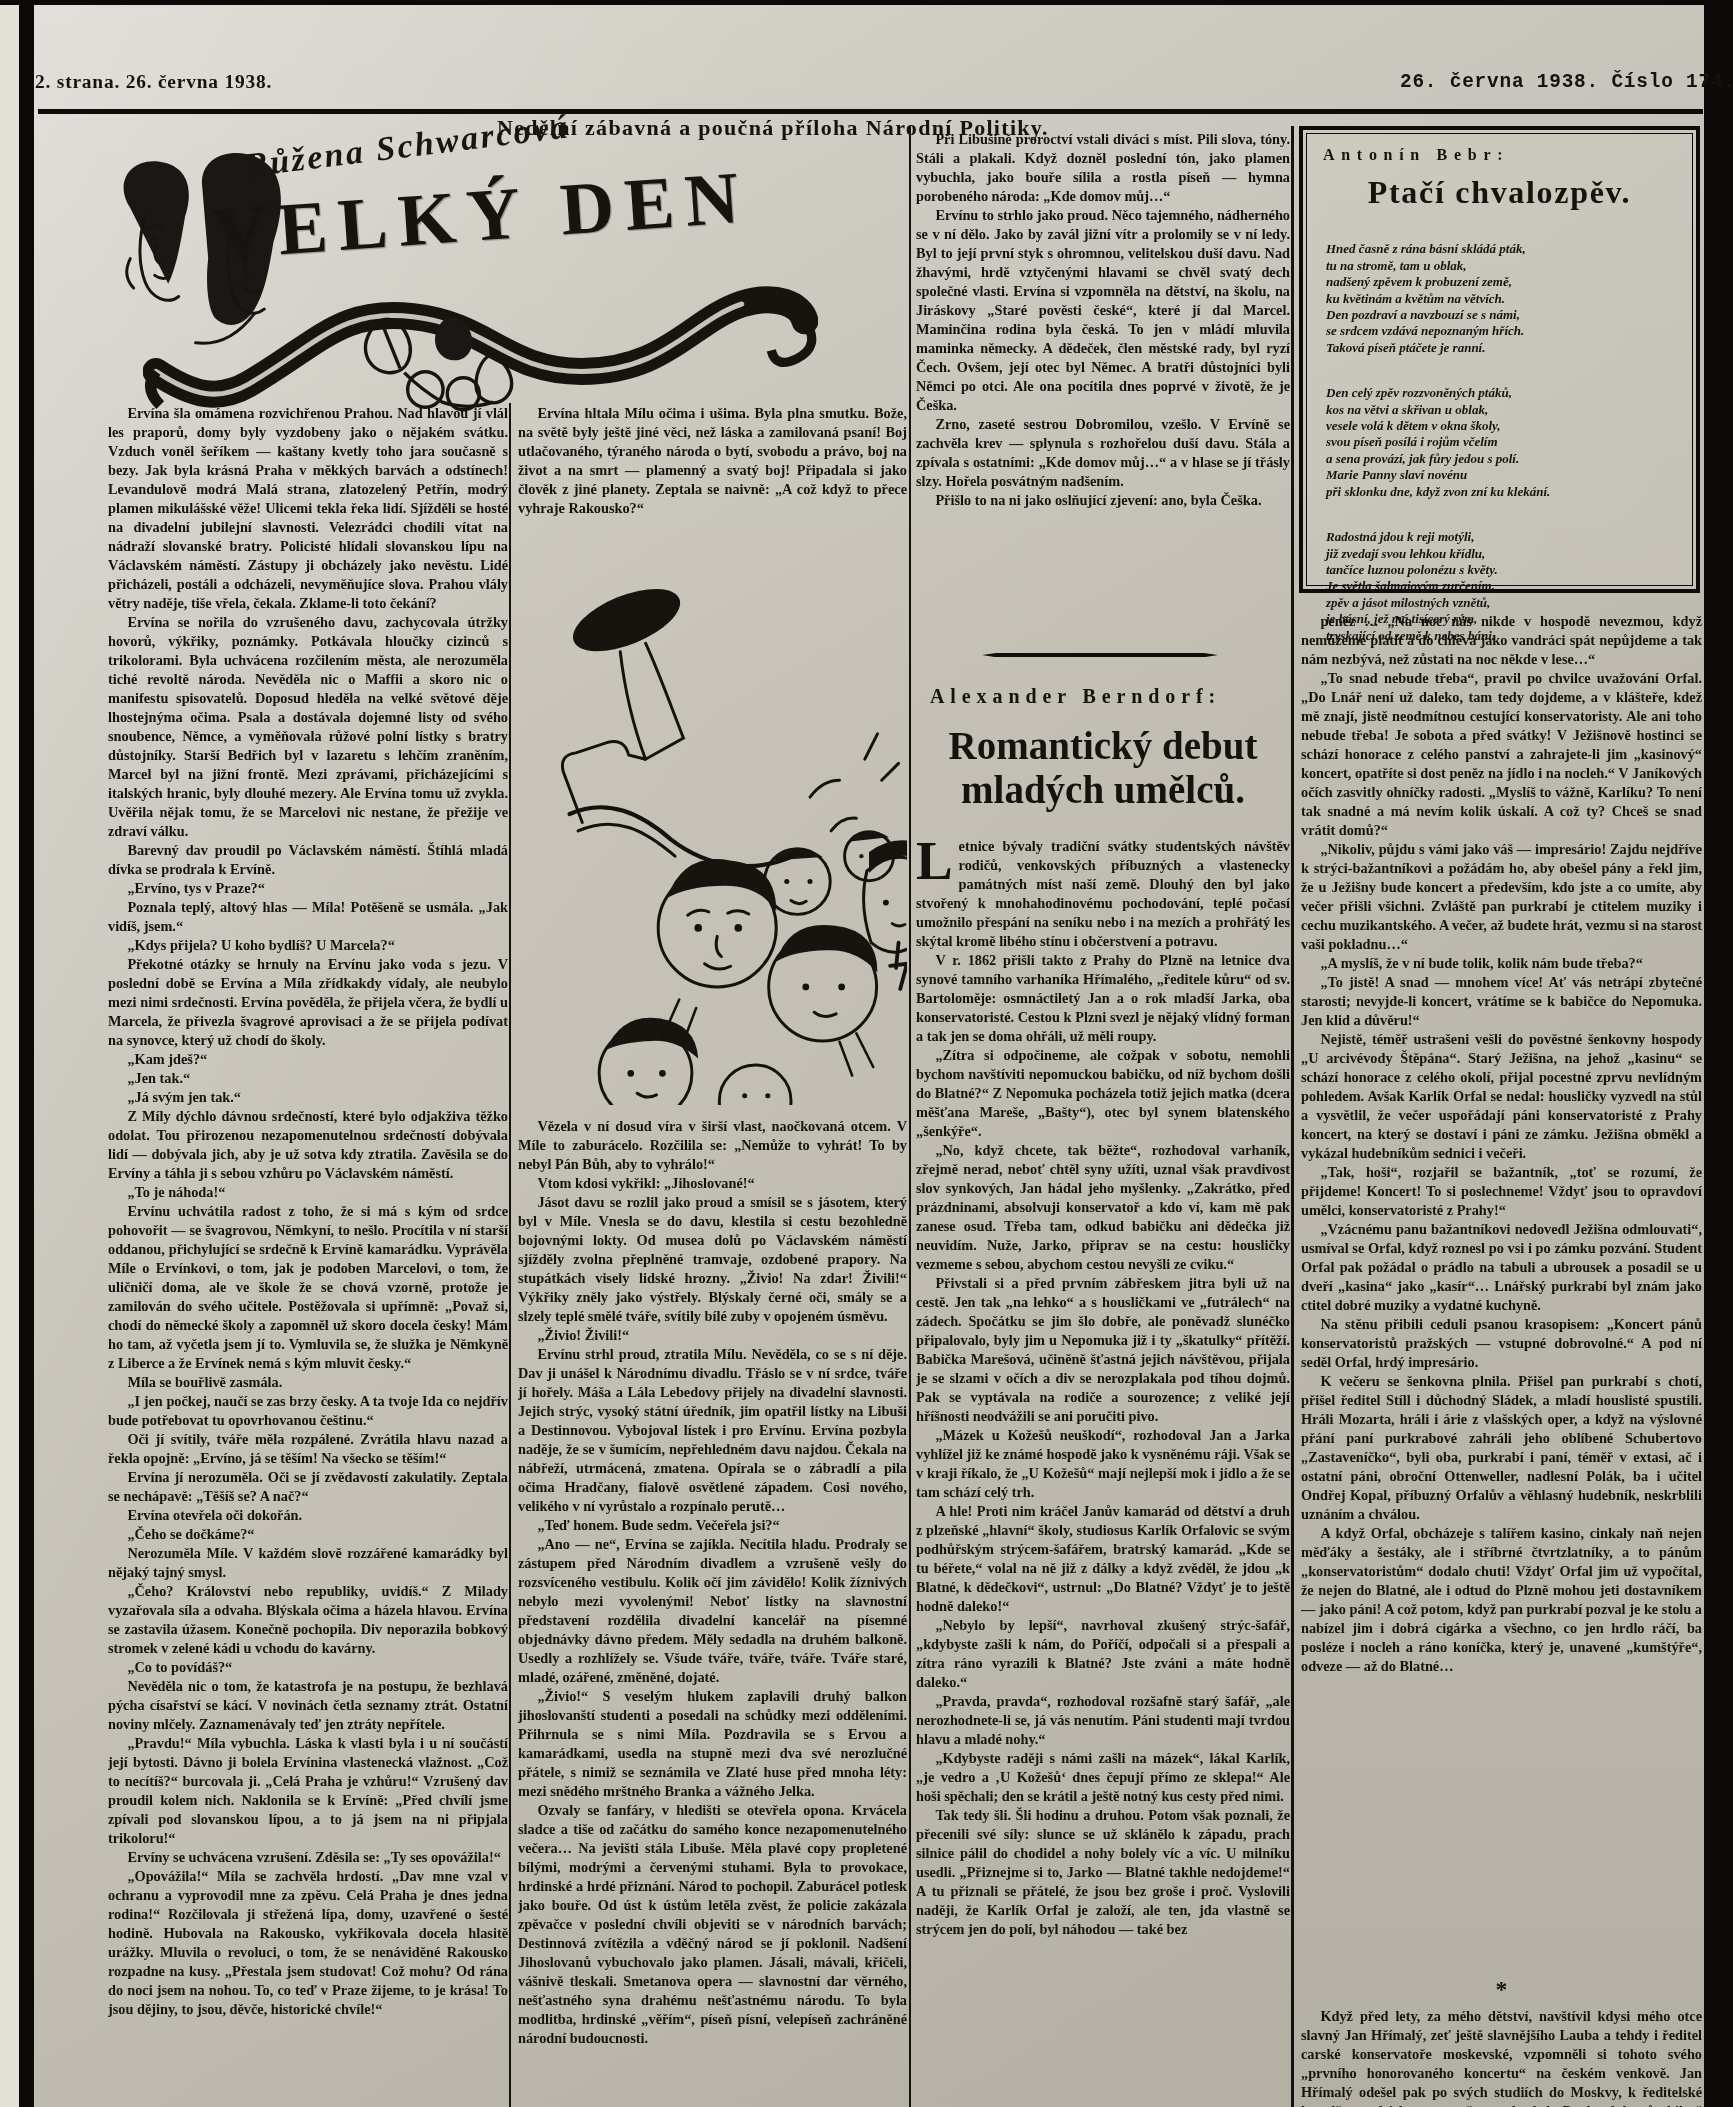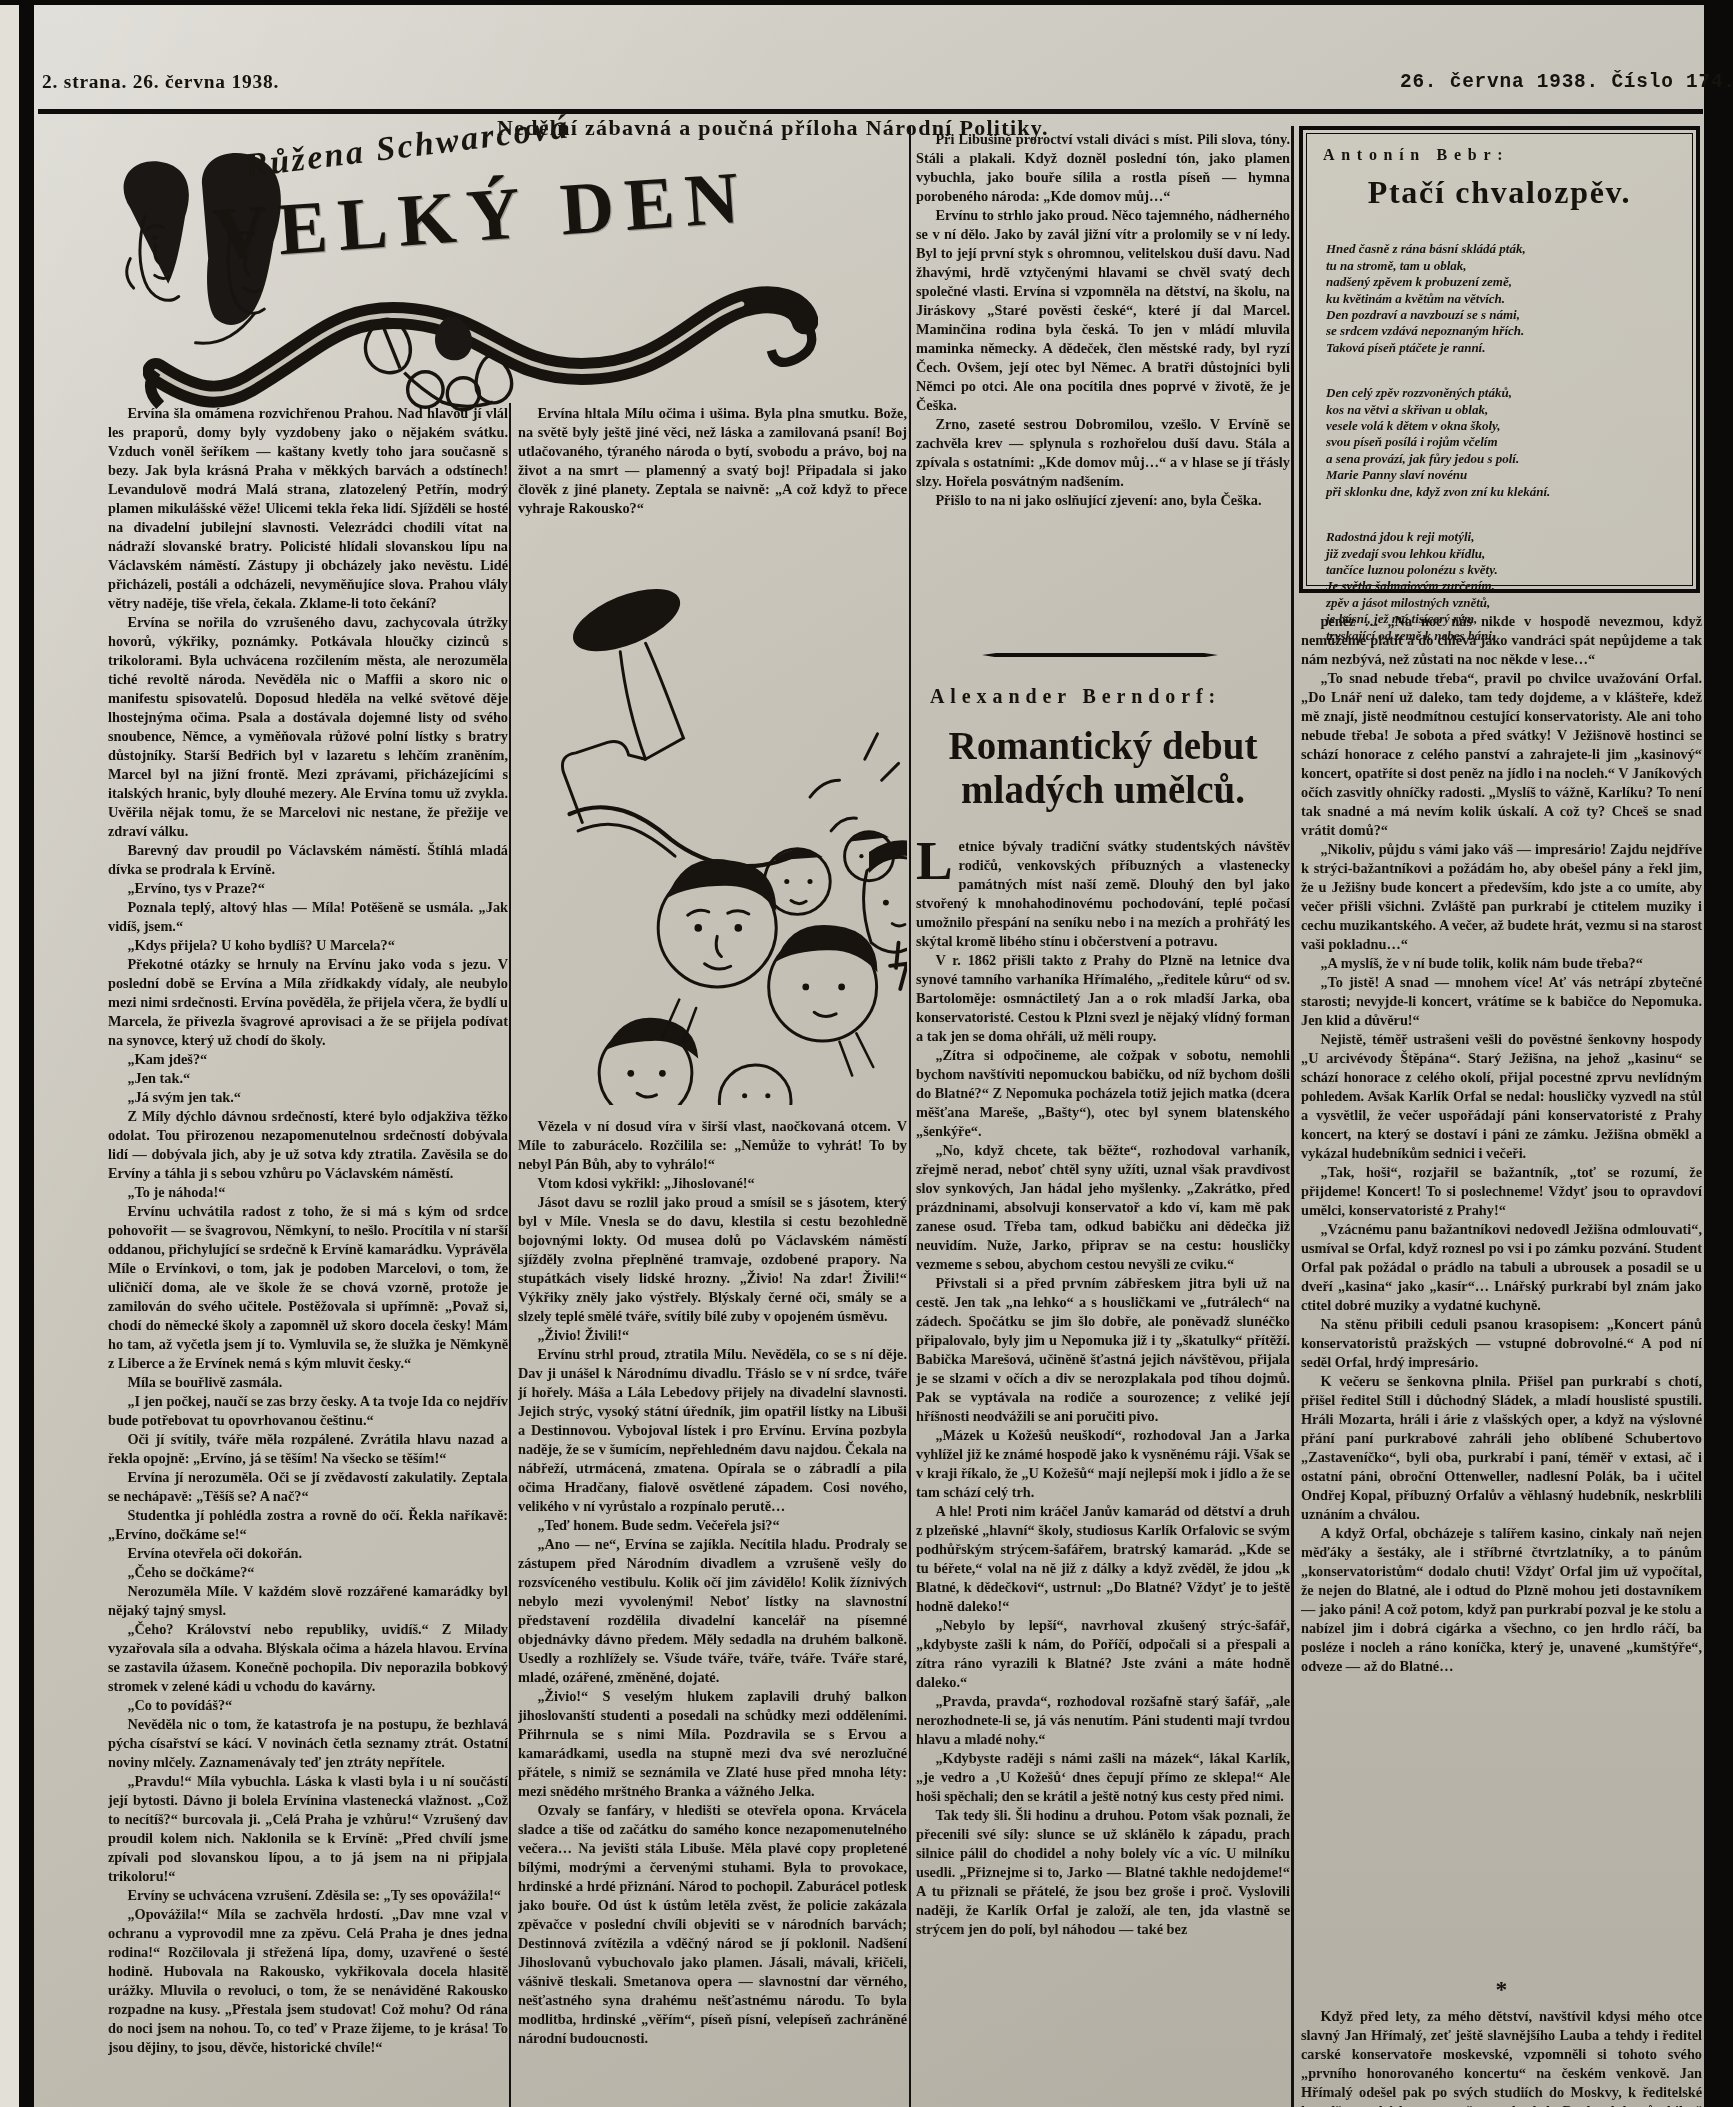--- a/index.html
+++ b/index.html
@@ -13,21 +13,21 @@
   .black-left{position:absolute;left:19.4px;top:0;width:14.3px;height:2416px;background:#0b0a09;}
   .black-right{position:absolute;left:1704px;top:0;width:29.5px;height:2416px;background:#0b0a09;}
   .paper{
     position:absolute;left:34px;top:5px;width:1670px;height:2361px;
     background:
       linear-gradient(115deg, rgba(255,255,255,.35), rgba(0,0,0,0) 28%, rgba(90,85,75,.12) 75%),
       linear-gradient(180deg, #d2cfc6 0%, #c9c5bb 30%, #c6c2b7 70%, #beb9ad 100%);
   }
   
   .hdr{position:absolute;top:71px;font-weight:bold;white-space:nowrap;}
-  .hdr-left{left:42px;font-size:19.4px;letter-spacing:0.8px;}
+  .hdr-left{left:35px;font-size:19.4px;letter-spacing:0.8px;}
   .hdr-center{left:497px;font-size:22px;letter-spacing:1.3px;margin-top:44px;}
   .hdr-right{left:1400px;font-size:19.4px;letter-spacing:0.8px;font-family:Liberation Mono, monospace;}
   .hdr-rule{position:absolute;left:38px;top:109px;width:1665px;height:4.6px;background:#0e0c0a;}
   
   .vrule{position:absolute;background:#141210;}
   
   .mast{position:absolute;left:105px;top:119px;width:713px;height:283px;}
   .mast-script{
     position:absolute;left:139px;top:7.6px;font-size:34px;font-style:italic;font-weight:bold;
     transform:rotate(-7deg);letter-spacing:2.5px;white-space:nowrap;color:#191611;
@@ -136,21 +136,20 @@
     <p>„Kam jdeš?“</p>
     <p>„Jen tak.“</p>
     <p>„Já svým jen tak.“</p>
     <p>Z Míly dýchlo dávnou srdečností, které bylo odjakživa těžko odolat. Tou přirozenou nezapomenutelnou srdečností dobývala lidí — dobývala jich, aby je už sotva kdy ztratila. Zavěsila se do Ervíny a táhla ji s sebou vzhůru po Václavském náměstí.</p>
     <p>„To je náhoda!“</p>
     <p>Ervínu uchvátila radost z toho, že si má s kým od srdce pohovořit — se švagrovou, Němkyní, to nešlo. Procítila v ní starší oddanou, přichylující se srdečně k Ervíně kamarádku. Vyprávěla Míle o Ervínkovi, o tom, jak je podoben Marcelovi, o tom, že uličničí doma, ale ve škole že se chová vzorně, protože je zamilován do svého učitele. Postěžovala si upřímně: „Považ si, chodí do německé školy a zapomněl už skoro docela česky! Mám ho tam, až vyčetla jsem jí to. Vymluvila se, že služka je Němkyně z Liberce a že Ervínek nemá s kým mluvit česky.“</p>
     <p>Míla se bouřlivě zasmála.</p>
     <p>„I jen počkej, naučí se zas brzy česky. A ta tvoje Ida co nejdřív bude potřebovat tu opovrhovanou češtinu.“</p>
     <p>Oči jí svítily, tváře měla rozpálené. Zvrátila hlavu nazad a řekla opojně: „Ervíno, já se těším! Na všecko se těším!“</p>
     <p>Ervína jí nerozuměla. Oči se jí zvědavostí zakulatily. Zeptala se nechápavě: „Těšíš se? A nač?“</p>
-    <p>Studentka jí pohlédla zostra a rovně do očí. Řekla naříkavě: „Ervíno, dočkáme se!“</p>
     <p>Ervína otevřela oči dokořán.</p>
     <p>„Čeho se dočkáme?“</p>
     <p>Nerozuměla Míle. V každém slově rozzářené kamarádky byl nějaký tajný smysl.</p>
     <p>„Čeho? Království nebo republiky, uvidíš.“ Z Milady vyzařovala síla a odvaha. Blýskala očima a házela hlavou. Ervína se zastavila úžasem. Konečně pochopila. Div neporazila bobkový stromek v zelené kádi u vchodu do kavárny.</p>
     <p>„Co to povídáš?“</p>
     <p>Nevěděla nic o tom, že katastrofa je na postupu, že bezhlavá pýcha císařství se kácí. V novinách četla seznamy ztrát. Ostatní noviny mlčely. Zaznamenávaly teď jen ztráty nepřítele.</p>
     <p>„Pravdu!“ Míla vybuchla. Láska k vlasti byla i u ní součástí její bytosti. Dávno ji bolela Ervínina vlastenecká vlažnost. „Což to necítíš?“ burcovala ji. „Celá Praha je vzhůru!“ Vzrušený dav proudil kolem nich. Naklonila se k Ervíně: „Před chvílí jsme zpívali pod slovanskou lípou, a to já jsem na ni připjala trikoloru!“</p>
     <p>Ervíny se uchvácena vzrušení. Zděsila se: „Ty ses opovážila!“</p>
     <p>„Opovážila!“ Míla se zachvěla hrdostí. „Dav mne vzal v ochranu a vyprovodil mne za zpěvu. Celá Praha je dnes jedna rodina!“ Rozčilovala ji střežená lípa, domy, uzavřené o šesté hodině. Hubovala na Rakousko, vykřikovala docela hlasitě urážky. Mluvila o revoluci, o tom, že se nenáviděné Rakousko rozpadne na kusy. „Přestala jsem studovat! Což mohu? Od rána do noci jsem na nohou. To, co teď v Praze žijeme, to je krása! To jsou dějiny, to jsou, děvče, historické chvíle!“</p>
   </div>

